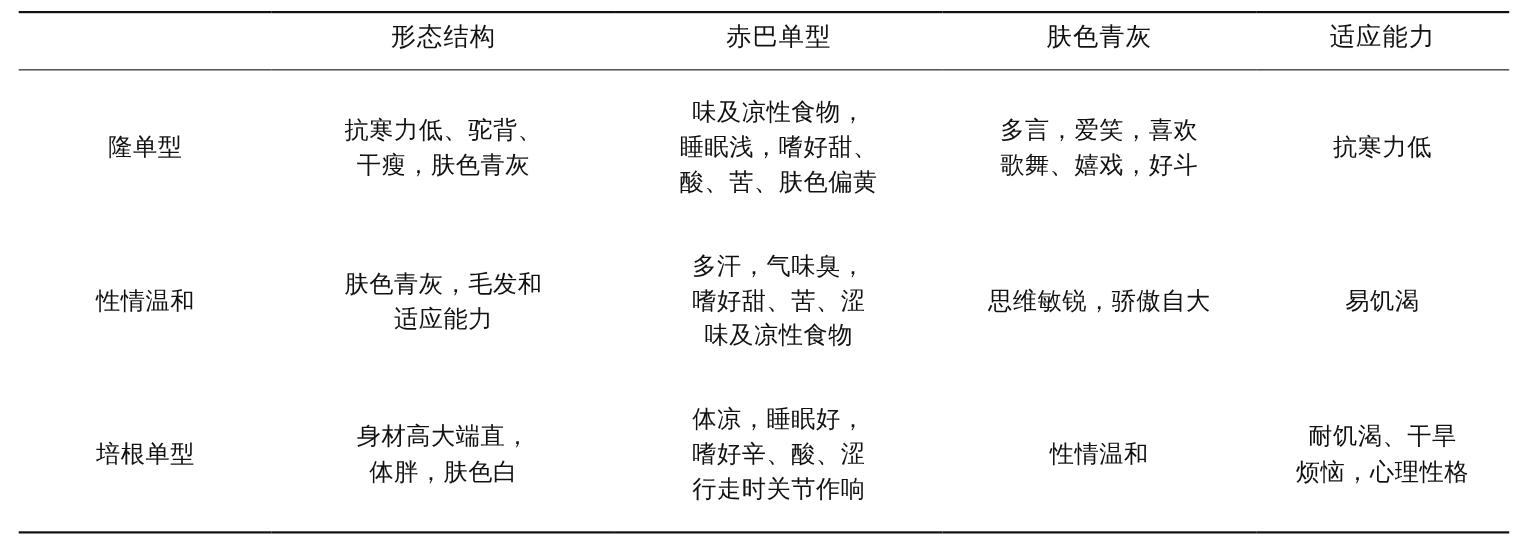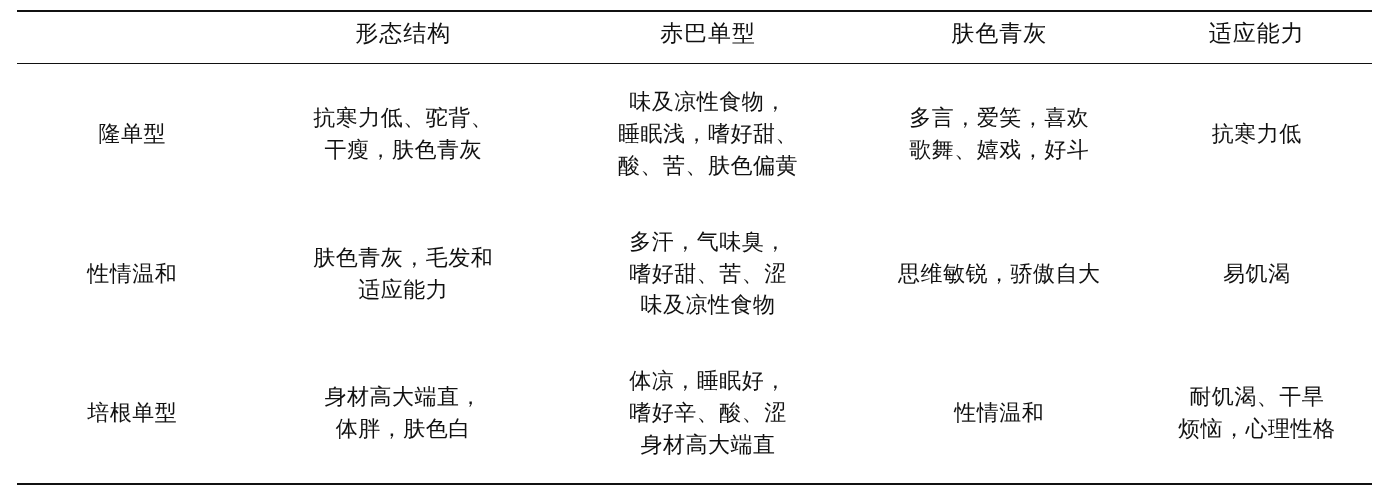--- a/index.html
+++ b/index.html
@@ -128,21 +128,21 @@
       </tr>
       <tr class="body-row">
         <td class="cell-label">培根单型</td>
         <td class="cell-lines">
           <span>身材高大端直，</span>
           <span>体胖，肤色白</span>
         </td>
         <td class="cell-lines">
           <span>体凉，睡眠好，</span>
           <span>嗜好辛、酸、涩</span>
-          <span>身材高大端直</span>
+          <span>行走时关节作响</span>
         </td>
         <td class="cell-lines">
           <span>性情温和</span>
         </td>
         <td class="cell-lines">
           <span>耐饥渴、干旱</span>
           <span>烦恼，心理性格</span>
         </td>
       </tr>
     </tbody>

